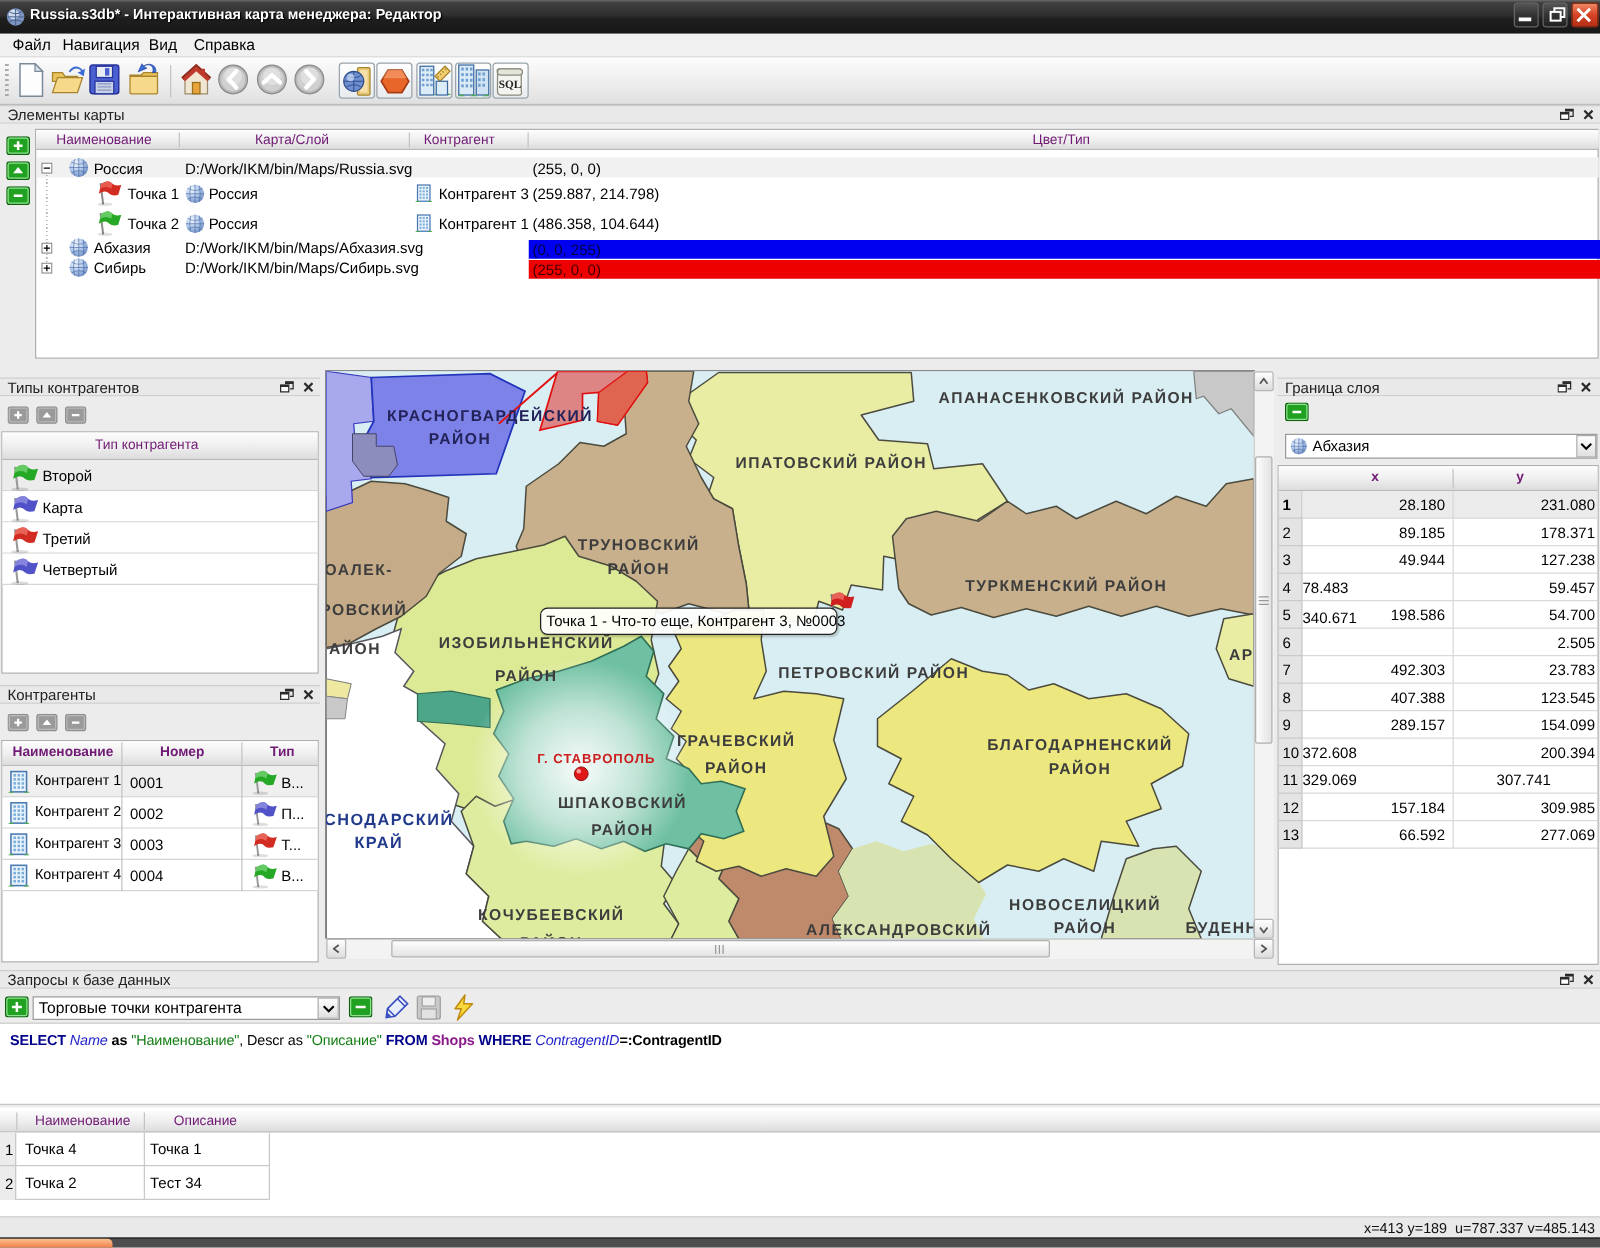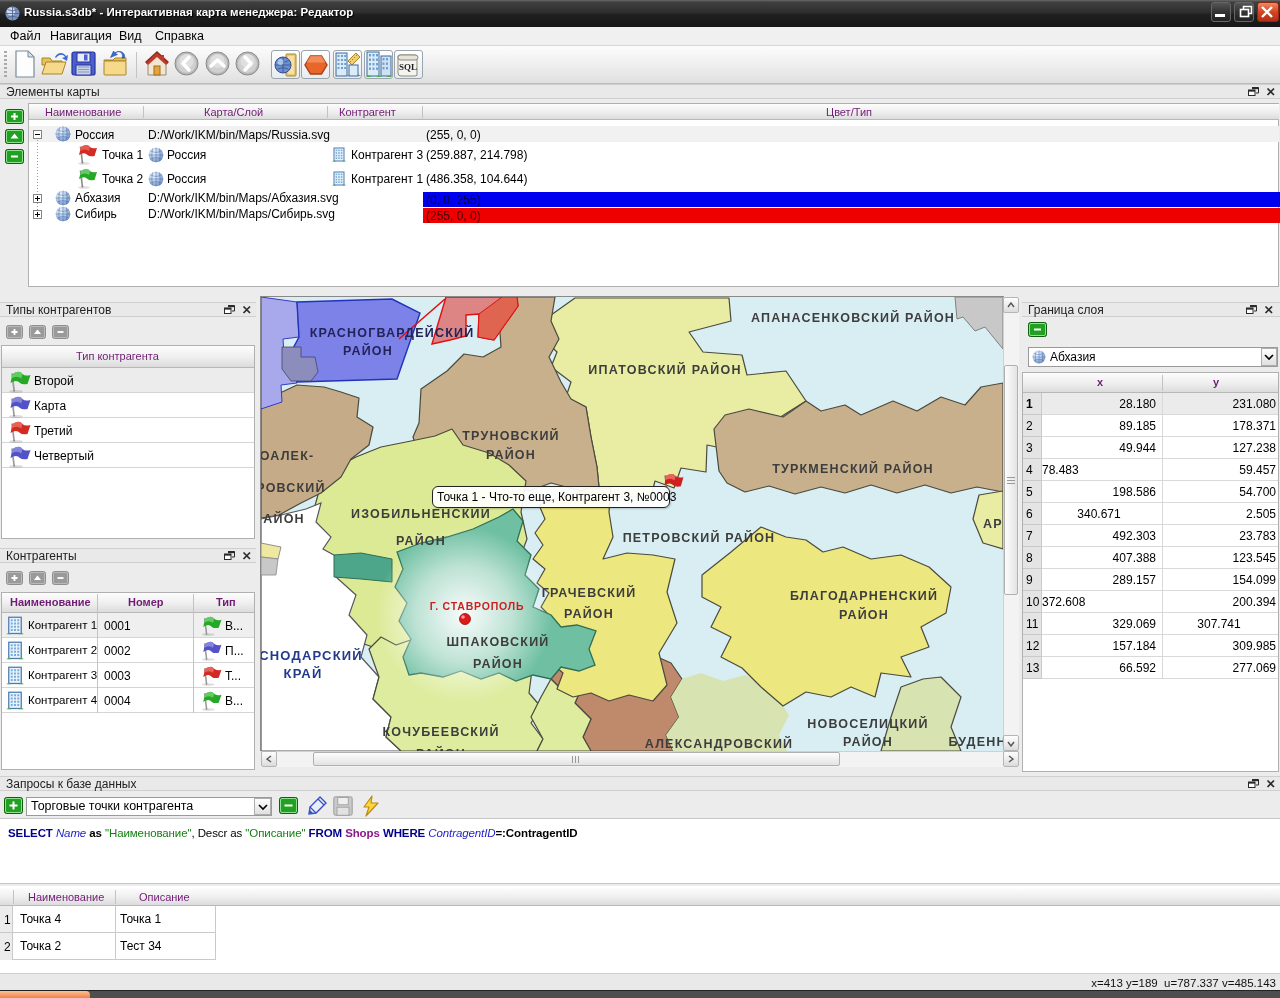--- a/index.html
+++ b/index.html
@@ -592,21 +592,21 @@
 <div class="cellt" style="left:1042px;top:463px;width:114px;">78.483</div>
 <div class="cellt" style="left:1162px;top:463px;width:114px;text-align:right">59.457</div>
 <div class="abs" style="left:1042px;top:481px;width:236px;height:22px;border-bottom:1px solid #d9d9d9"></div>
 <div class="abs" style="left:1023px;top:481px;width:19px;height:22px;border-bottom:1px solid #c9c9c9"></div>
 <div class="cellt" style="left:1026px;top:485px;font-size:12px">5</div>
 <div class="cellt" style="left:1042px;top:485px;width:114px;text-align:right">198.586</div>
 <div class="cellt" style="left:1162px;top:485px;width:114px;text-align:right">54.700</div>
 <div class="abs" style="left:1042px;top:503px;width:236px;height:22px;border-bottom:1px solid #d9d9d9"></div>
 <div class="abs" style="left:1023px;top:503px;width:19px;height:22px;border-bottom:1px solid #c9c9c9"></div>
 <div class="cellt" style="left:1026px;top:507px;font-size:12px">6</div>
-<div class="cellt" style="left:1042px;top:507px;width:114px;text-align:center">340.671</div>
+<div class="cellt" style="left:1042px;top:487px;width:114px;text-align:left">340.671</div>
 <div class="cellt" style="left:1162px;top:507px;width:114px;text-align:right">2.505</div>
 <div class="abs" style="left:1042px;top:525px;width:236px;height:22px;border-bottom:1px solid #d9d9d9"></div>
 <div class="abs" style="left:1023px;top:525px;width:19px;height:22px;border-bottom:1px solid #c9c9c9"></div>
 <div class="cellt" style="left:1026px;top:529px;font-size:12px">7</div>
 <div class="cellt" style="left:1042px;top:529px;width:114px;text-align:right">492.303</div>
 <div class="cellt" style="left:1162px;top:529px;width:114px;text-align:right">23.783</div>
 <div class="abs" style="left:1042px;top:547px;width:236px;height:22px;border-bottom:1px solid #d9d9d9"></div>
 <div class="abs" style="left:1023px;top:547px;width:19px;height:22px;border-bottom:1px solid #c9c9c9"></div>
 <div class="cellt" style="left:1026px;top:551px;font-size:12px">8</div>
 <div class="cellt" style="left:1042px;top:551px;width:114px;text-align:right">407.388</div>
@@ -617,21 +617,21 @@
 <div class="cellt" style="left:1042px;top:573px;width:114px;text-align:right">289.157</div>
 <div class="cellt" style="left:1162px;top:573px;width:114px;text-align:right">154.099</div>
 <div class="abs" style="left:1042px;top:591px;width:236px;height:22px;border-bottom:1px solid #d9d9d9"></div>
 <div class="abs" style="left:1023px;top:591px;width:19px;height:22px;border-bottom:1px solid #c9c9c9"></div>
 <div class="cellt" style="left:1026px;top:595px;font-size:12px">10</div>
 <div class="cellt" style="left:1042px;top:595px;width:114px;text-align:left">372.608</div>
 <div class="cellt" style="left:1162px;top:595px;width:114px;text-align:right">200.394</div>
 <div class="abs" style="left:1042px;top:613px;width:236px;height:22px;border-bottom:1px solid #d9d9d9"></div>
 <div class="abs" style="left:1023px;top:613px;width:19px;height:22px;border-bottom:1px solid #c9c9c9"></div>
 <div class="cellt" style="left:1026px;top:617px;font-size:12px">11</div>
-<div class="cellt" style="left:1042px;top:617px;width:114px;text-align:right">329.069</div>
+<div class="cellt" style="left:1042px;top:617px;width:114px;">329.069</div>
 <div class="cellt" style="left:1162px;top:617px;width:114px;text-align:center">307.741</div>
 <div class="abs" style="left:1042px;top:635px;width:236px;height:22px;border-bottom:1px solid #d9d9d9"></div>
 <div class="abs" style="left:1023px;top:635px;width:19px;height:22px;border-bottom:1px solid #c9c9c9"></div>
 <div class="cellt" style="left:1026px;top:639px;font-size:12px">12</div>
 <div class="cellt" style="left:1042px;top:639px;width:114px;text-align:right">157.184</div>
 <div class="cellt" style="left:1162px;top:639px;width:114px;text-align:right">309.985</div>
 <div class="abs" style="left:1042px;top:657px;width:236px;height:22px;border-bottom:1px solid #d9d9d9"></div>
 <div class="abs" style="left:1023px;top:657px;width:19px;height:22px;border-bottom:1px solid #c9c9c9"></div>
 <div class="cellt" style="left:1026px;top:661px;font-size:12px">13</div>
 <div class="cellt" style="left:1042px;top:661px;width:114px;text-align:right">66.592</div>

